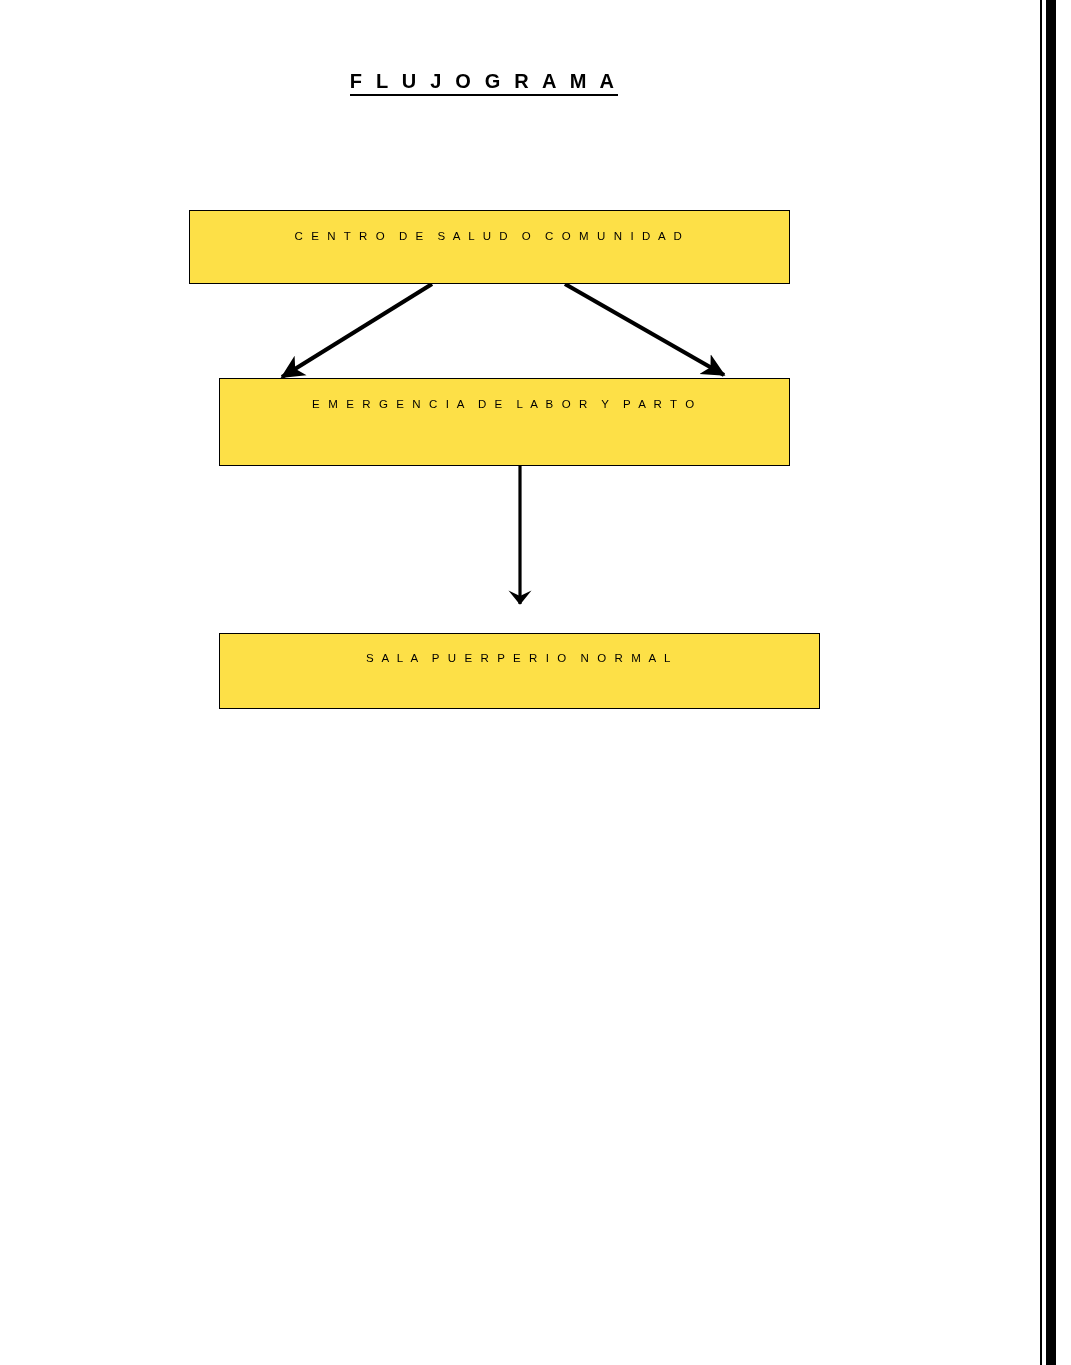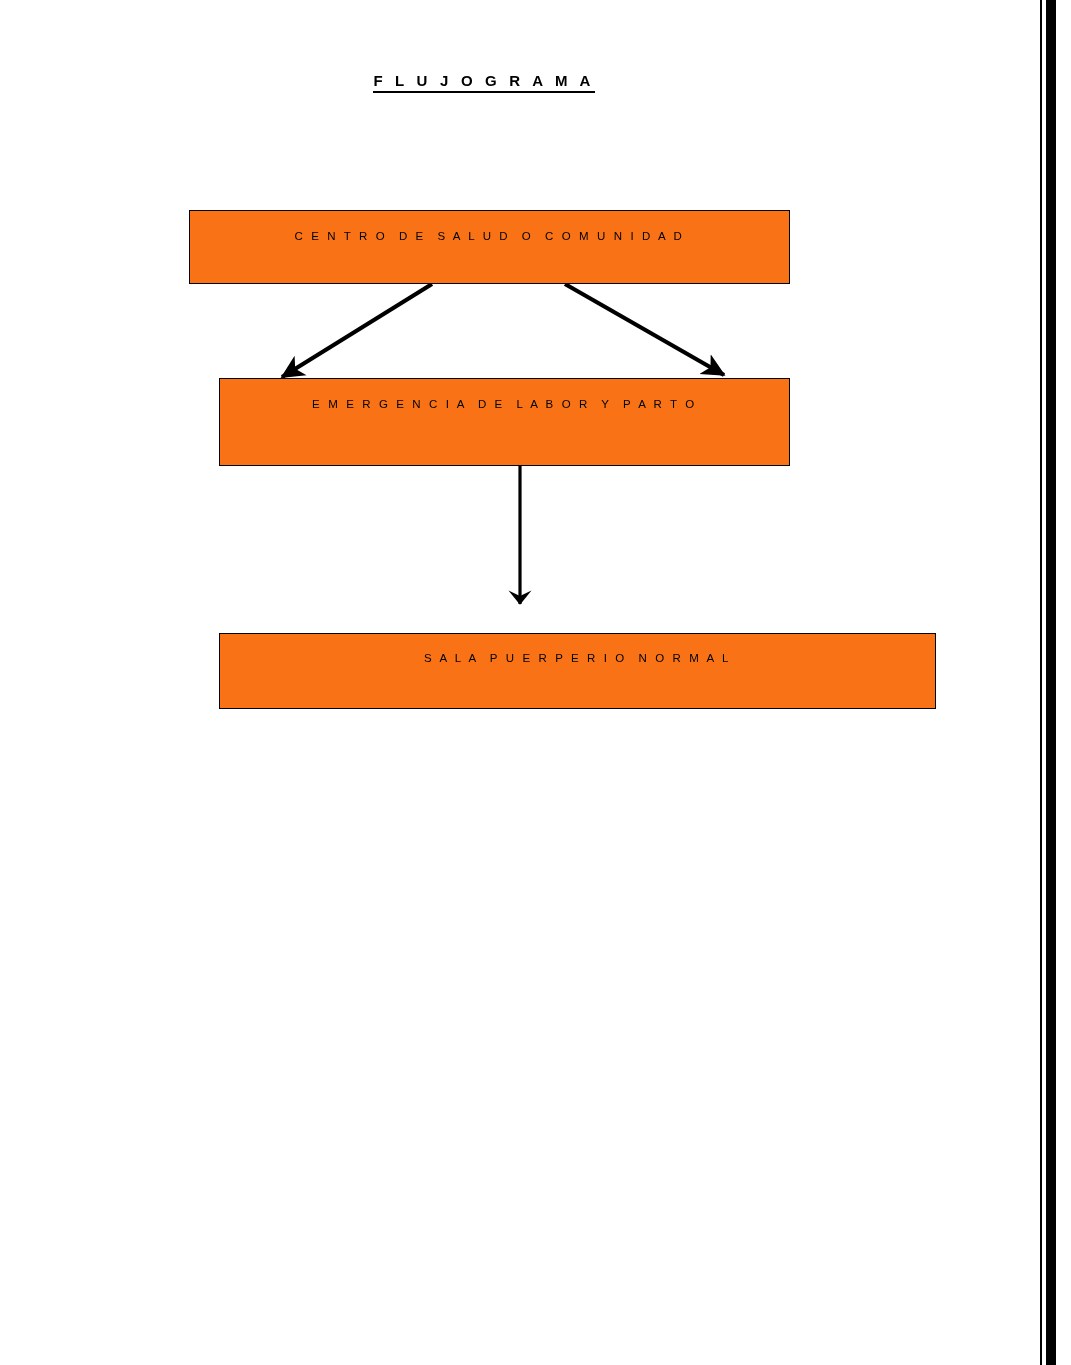--- a/index.html
+++ b/index.html
@@ -20,56 +20,56 @@
     overflow: hidden;
   }
 
   
   .doc-title {
     position: absolute;
     left: 0;
     top: 71px;
     width: 968px;
     text-align: center;
-    font-size: 15px;
+    font-size: 20px;
     font-weight: bold;
     letter-spacing: 4.2px;
     line-height: 20px;
     white-space: pre;
   }
   .doc-title .underline-wrap {
     border-bottom: 2.5px solid #000;
     padding-bottom: 2px;
   }
 
   
   .flow-box {
     position: absolute;
     box-sizing: border-box;
     border: 1.4px solid #000000;
-    background: #f97316;
+    background: #fde047;
   }
   .flow-box .box-label {
     position: absolute;
     left: 0;
     right: 0;
     text-align: center;
     font-size: 11.5px;
     letter-spacing: 2.6px;
     white-space: pre;
     line-height: 14px;
   }
 
   #box-centro  { left: 189px; top: 210px; width: 601px; height: 74px; }
   #box-centro .box-label { top: 18px; }
 
   #box-emergencia { left: 219px; top: 378px; width: 571px; height: 88px; }
   #box-emergencia .box-label { top: 18px; }
 
-  #box-sala { left: 219px; top: 633px; width: 717px; height: 76px; }
+  #box-sala { left: 219px; top: 633px; width: 601px; height: 76px; }
   #box-sala .box-label { top: 17px; }
 
   
   #connectors {
     position: absolute;
     left: 0;
     top: 0;
     width: 1071px;
     height: 1365px;
     pointer-events: none;

